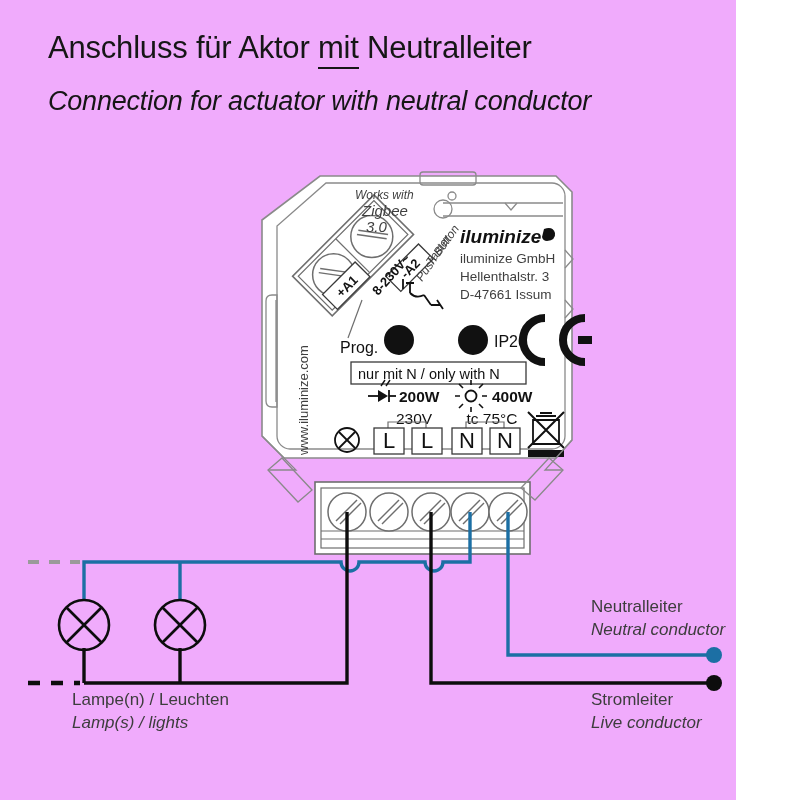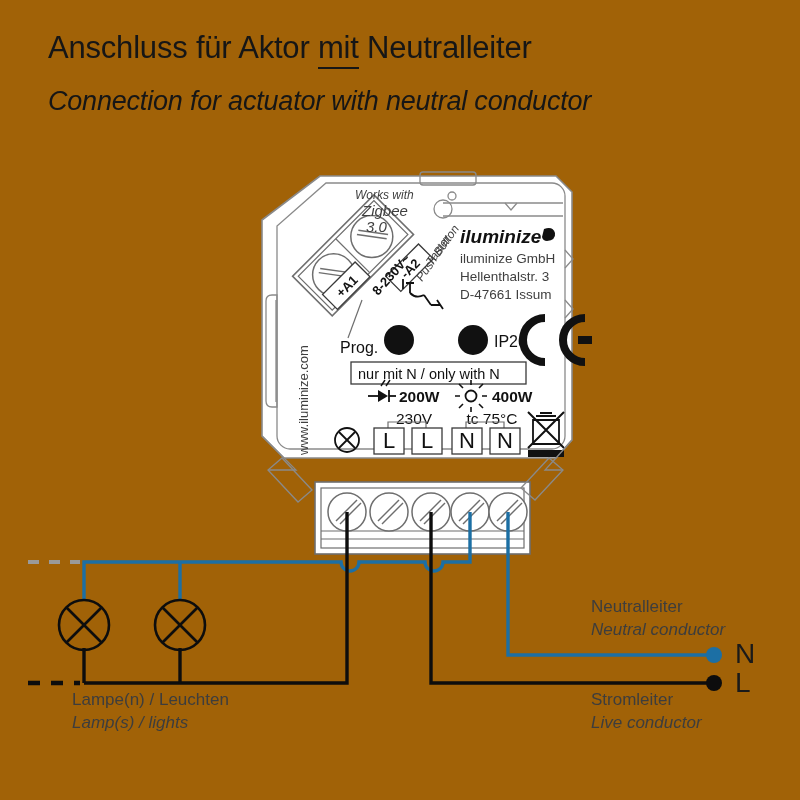--- a/index.html
+++ b/index.html
@@ -2,23 +2,23 @@
 <html><head>
 <meta charset="utf-8">
 <style>
   html, body {
     margin: 0;
     padding: 0;
     background: #ffffff;
   }
   #page {
     position: relative;
-    width: 800px;
+    width: 736px;
     height: 800px;
-    background: #a16207;
+    background: #f0abfc;
     overflow: hidden;
     font-family: "Liberation Sans", sans-serif;
     color: #1a1a1a;
   }
   #svg-root {
     position: absolute;
     left: 0;
     top: 0;
     width: 800px;
     height: 800px;

